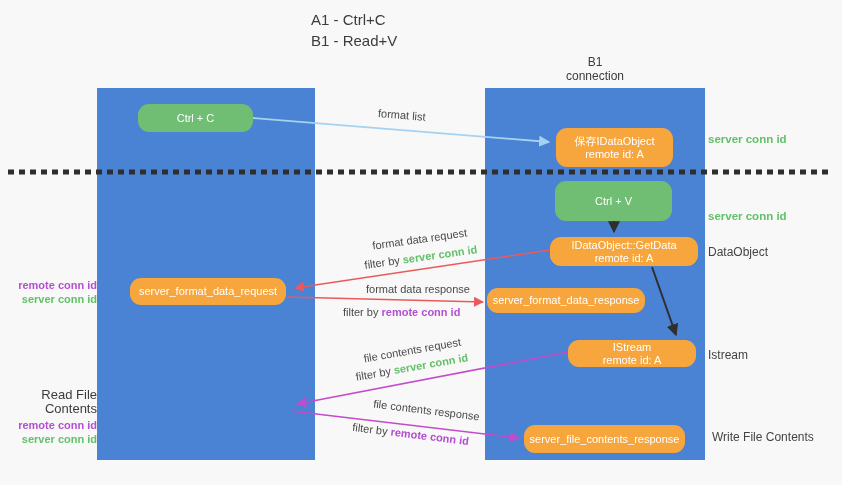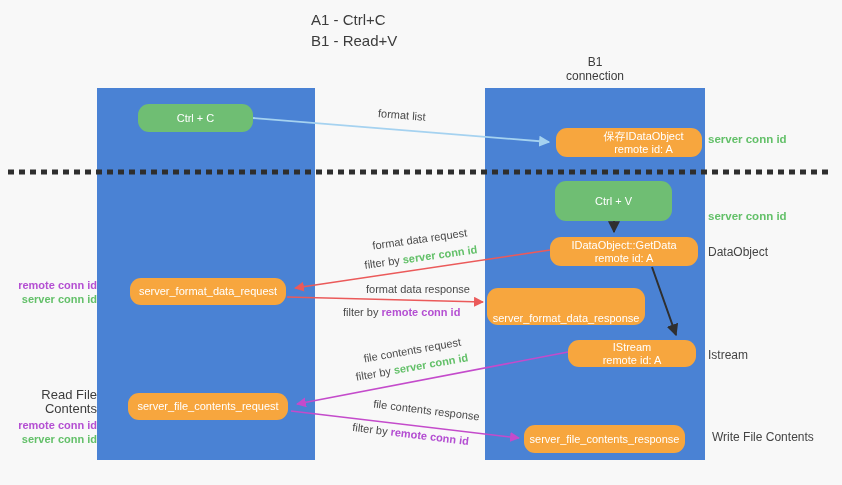--- a/index.html
+++ b/index.html
@@ -97,50 +97,47 @@
     </g>
     <g>
       <line class="s-magenta" x1="291" y1="411" x2="519" y2="438" marker-end="url(#mk-magenta)"></line>
     </g>
   </svg>
 
   <div class="node green" style="left:138px;top:104px;width:115px;height:28px;">
     <span>Ctrl + C</span>
   </div>
 
-  <div class="node orange" style="left:556px;top:128px;width:117px;height:29px;padding-left:29px;">
+  <div class="node orange" style="left:556px;top:128px;width:117px;height:39px;">
     <span>保存IDataObject</span>
     <span>remote id: A</span>
   </div>
 
   <div class="node green" style="left:555px;top:181px;width:117px;height:40px;">
     <span>Ctrl + V</span>
   </div>
 
   <div class="node orange" style="left:550px;top:237px;width:148px;height:29px;">
     <span>IDataObject::GetData</span>
     <span>remote id: A</span>
   </div>
 
   <div class="node orange" style="left:130px;top:278px;width:156px;height:27px;">
     <span>server_format_data_request</span>
   </div>
 
-  <div class="node orange" style="left:487px;top:288px;width:158px;height:37px;justify-content:flex-end;">
+  <div class="node orange" style="left:487px;top:288px;width:158px;height:25px;">
     <span>server_format_data_response</span>
   </div>
 
   <div class="node orange" style="left:568px;top:340px;width:128px;height:27px;">
     <span>IStream</span>
     <span>remote id: A</span>
   </div>
 
-  <div class="node orange" style="left:128px;top:393px;width:160px;height:27px;">
-    <span>server_file_contents_request</span>
-  </div>
 
   <div class="node orange" style="left:524px;top:425px;width:161px;height:28px;">
     <span>server_file_contents_response</span>
   </div>
 
   <div class="arrow-label" style="left:378px;top:109px;transform:rotate(4.5deg);">
     <span>format list</span>
   </div>
 
   <div class="arrow-label" style="left:372px;top:233px;transform:rotate(-8deg);">

